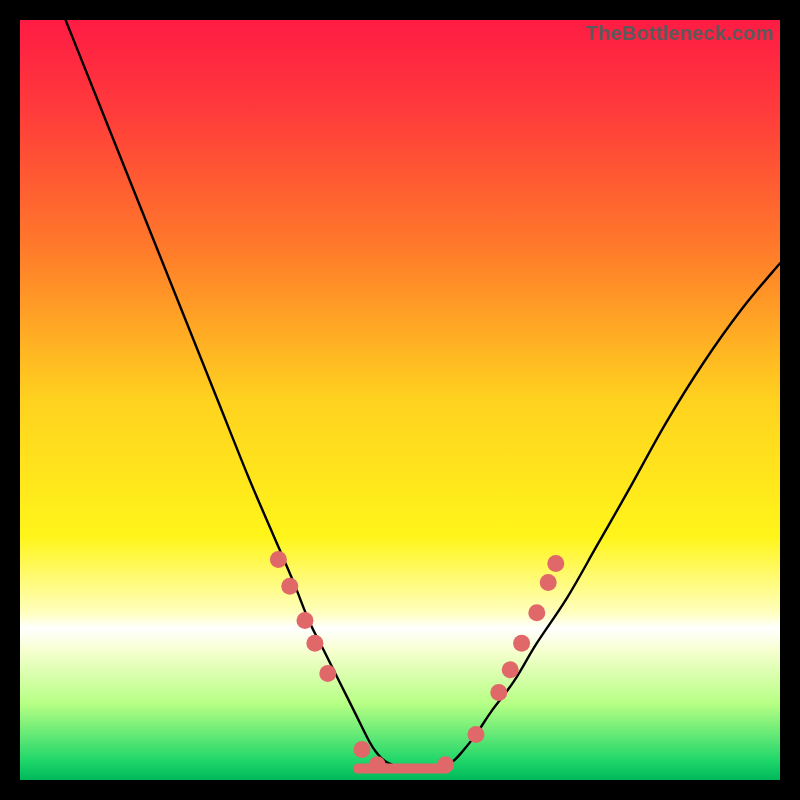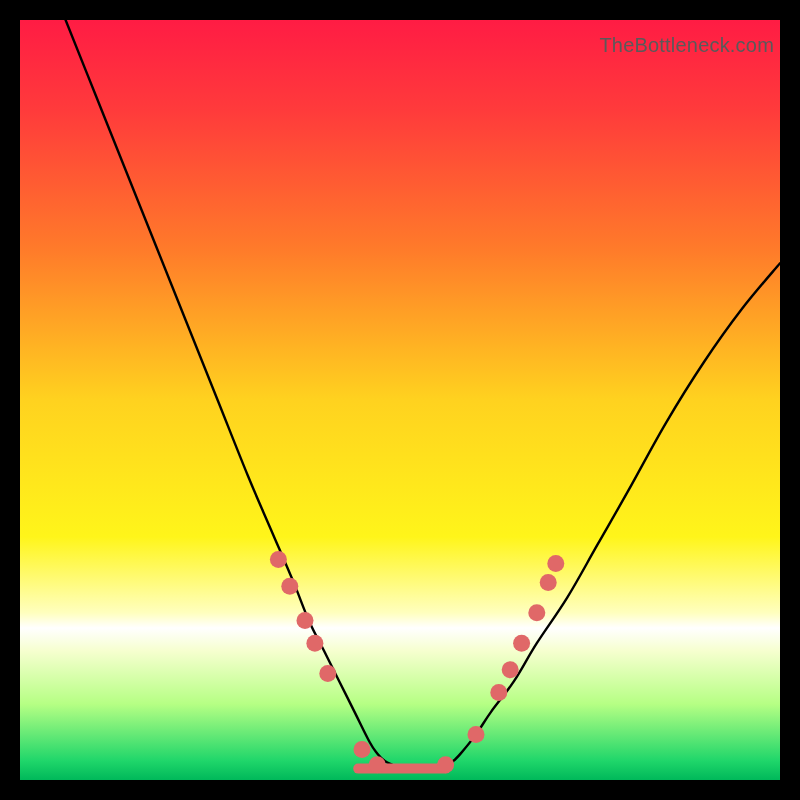--- a/index.html
+++ b/index.html
@@ -24,25 +24,24 @@
     top: 0;
     width: 760px;
     height: 760px;
   }
   .watermark {
     position: absolute;
     top: 2px;
     right: 6px;
     font-family: Arial, Helvetica, sans-serif;
     font-size: 20px;
-    font-weight: 400;
+    font-weight: 700;
     color: #5a5a5a;
     letter-spacing: 0.2px;
     user-select: none;
-    margin-top: 12px;
   }
   svg {
     display: block;
   }
 </style>
 </head>
 <body>
 
 <div class="frame">
   <svg class="plot-area" width="760" height="760" viewBox="0 0 760 760">

